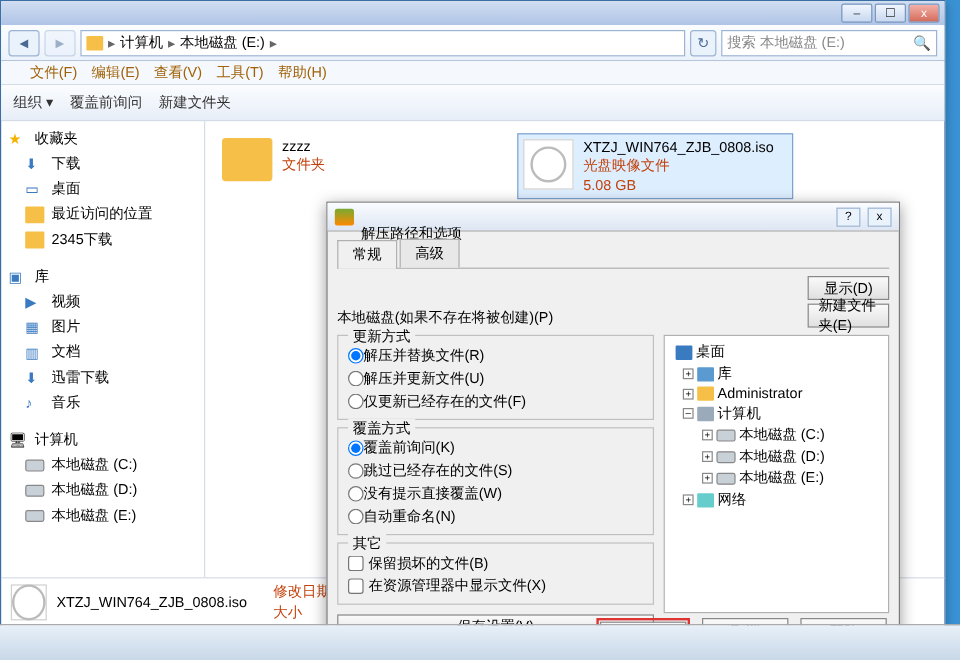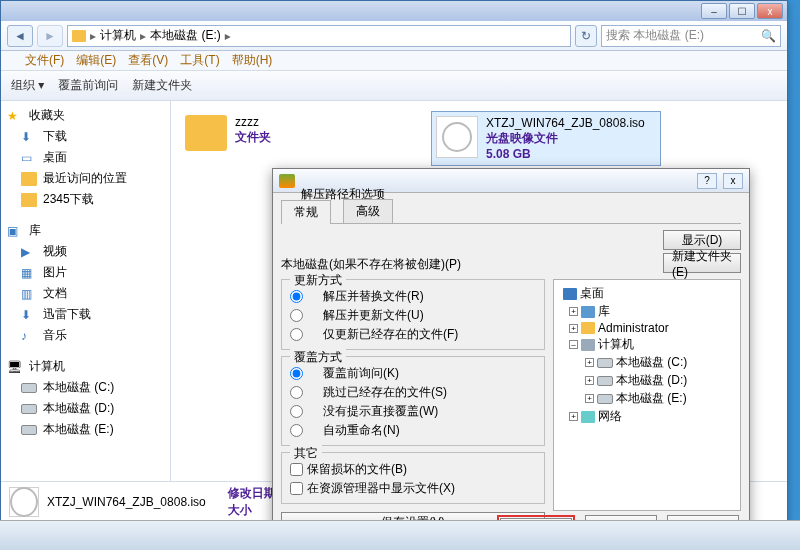--- a/index.html
+++ b/index.html
@@ -32,46 +32,46 @@
   .ic-desk { color: #3a7ac0; }
   .ic-fold { background: #f6c048; border-radius: 1px; }
   .ic-lib { color: #3a7ac0; }
   .ic-drive { background: #c8d0d8; border: 1px solid #888; border-radius: 2px; height: 10px; width: 16px; position: relative; }
   .content { flex: 1; padding: 10px; display: flex; gap: 20px; align-items: flex-start; }
   .file-item { display: flex; align-items: flex-start; gap: 8px; padding: 4px; width: 230px; }
   .file-item.sel { border: 1px solid #7da2ce; background: #def; }
   .big-fold { width: 42px; height: 36px; background: #f6c048; border-radius: 3px; }
   .big-iso { width: 42px; height: 42px; border: 1px solid #d0d0d0; background: #fff; position: relative; display:flex; align-items:center; justify-content:center; }
   .big-iso::after { content:""; width: 26px; height: 26px; border: 2px solid #bbb; border-radius: 50%; }
-  .fmeta { color: #4c1d95; font-weight: bold; }
+  .fmeta { color: #c2410c; }
   .status { height: 40px; border-top: 1px solid #d4dce8; display: flex; align-items: center; padding: 0 8px; gap: 8px; }
   .status .big-iso { width: 30px; height: 30px; }
 
   
   .dialog { position: absolute; top: 168px; left: 272px; width: 478px; height: 382px; background: #f0f0f0; border: 1px solid #7a7a7a; box-shadow: 0 3px 12px rgba(0,0,0,.4); }
   .dlg-title { height: 24px; background: linear-gradient(to bottom,#fafcff,#dde6f3); display: flex; align-items: center; padding: 0 6px; gap: 6px; border-bottom: 1px solid #b0b0b0; }
   .dlg-title .rar-ic { width: 16px; height: 14px; background: linear-gradient(to bottom,#7a3,#f80); border-radius: 2px; }
   .dlg-title .title-text { flex: 1; margin-top: 27px; }
   .dlg-title .qbtn { width: 20px; height: 16px; border: 1px solid #9cb4d4; background: #eaf2fc; display: flex; align-items: center; justify-content: center; font-size: 10px; cursor: pointer; }
   .dlg-body { padding: 6px 8px 4px; }
   .tabs { display: flex; border-bottom: 1px solid #b0b0b0; margin-bottom: 6px; }
-  .tab { padding: 3px 12px; border: 1px solid #b0b0b0; border-bottom: none; background: #e8e8e8; margin-right: 12px; cursor: pointer; }
+  .tab { padding: 3px 12px; border: 1px solid #b0b0b0; border-bottom: none; background: #e8e8e8; margin-right: 2px; cursor: pointer; }
   .tab.active { background: #f0f0f0; position: relative; top: 1px; }
   .pathrow { display: flex; align-items: flex-end; gap: 6px; margin-bottom: 6px; }
   .pathbox { flex: 1; }
   .pathinput { width: 100%; height: 20px; border: 1px solid #7a7a7a; background: #1a4ba0; color: #fff; padding: 0 3px; }
   .pathdrop { width: 18px; height: 20px; border: 1px solid #888; background: #e8e8e8; display: flex; align-items: center; justify-content: center; font-size: 8px; cursor: pointer; }
   .btn { height: 20px; padding: 0 8px; border: 1px solid #888; background: linear-gradient(to bottom,#fafafa,#e0e0e0); cursor: pointer; display: inline-flex; align-items: center; justify-content: center; }
-  .btn.wide { width: 78px; }
+  .btn.wide { width: 68px; }
   .cols { display: flex; gap: 8px; }
   .lcol { flex: 1; }
   .rcol { width: 188px; border: 1px solid #b0b0b0; background: #fff; padding: 4px; height: 232px; overflow: hidden; }
   .fs { border: 1px solid #c0c0c0; padding: 6px 8px 4px; margin-bottom: 6px; position: relative; }
   .fs .leg { position: absolute; top: -8px; left: 8px; background: #f0f0f0; padding: 0 4px; }
-  .radio { display: flex; align-items: center; gap: 20px; margin: 2px 0; }
+  .radio { display: flex; align-items: center; gap: 0; margin: 2px 0; }
   .radio input { margin: 0; }
   .chk { display: flex; align-items: center; gap: 4px; margin: 2px 0; }
   .tree-item { display: flex; align-items: center; gap: 3px; margin: 1px 0; }
   .tree-item .exp { width: 9px; height: 9px; border: 1px solid #888; font-size: 8px; line-height: 7px; text-align: center; cursor: pointer; }
   .tree-item .sp { display: inline-block; }
   .ic-desk2 { width: 14px; height: 12px; background: #3a7ac0; border-radius: 1px; }
   .ic-lib2 { width: 14px; height: 12px; background: #5a9ad0; border-radius: 1px; }
   .ic-user { width: 14px; height: 12px; background: #f6c048; border-radius: 1px; }
   .ic-comp { width: 14px; height: 12px; background: #9aaabb; border-radius: 1px; }
   .ic-drv { width: 16px; height: 10px; background: #c8d0d8; border: 1px solid #888; border-radius: 2px; }

